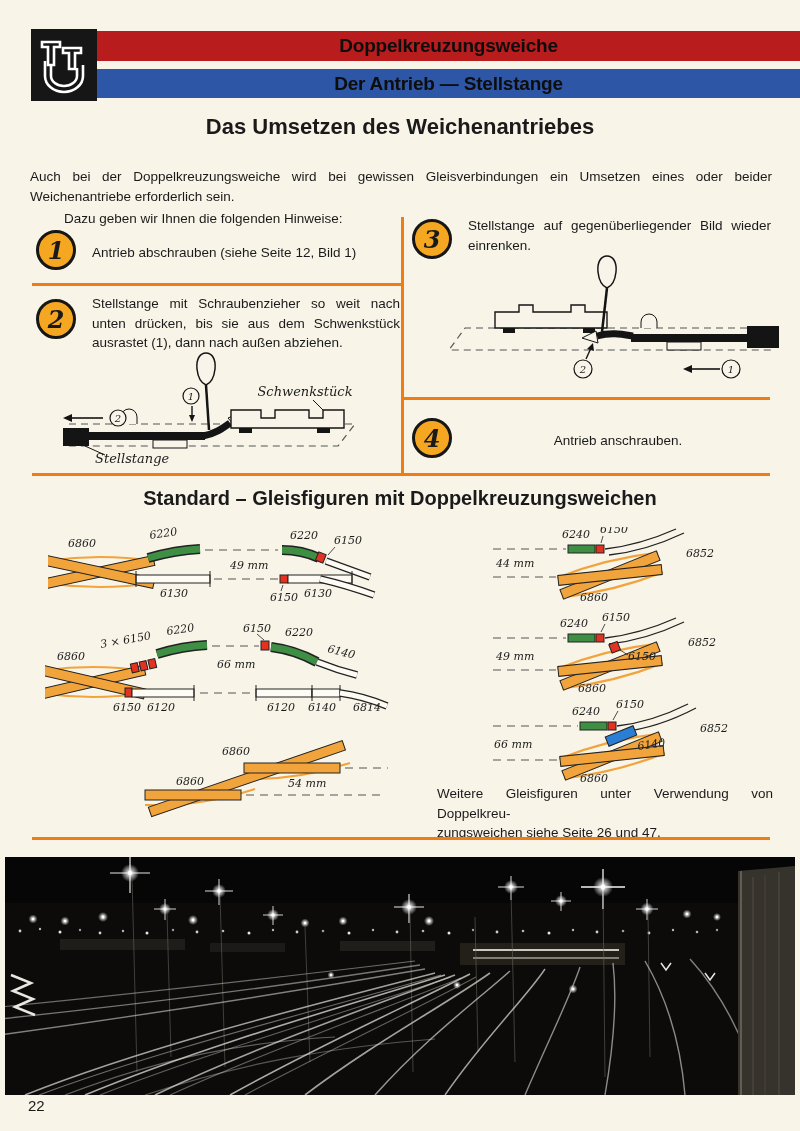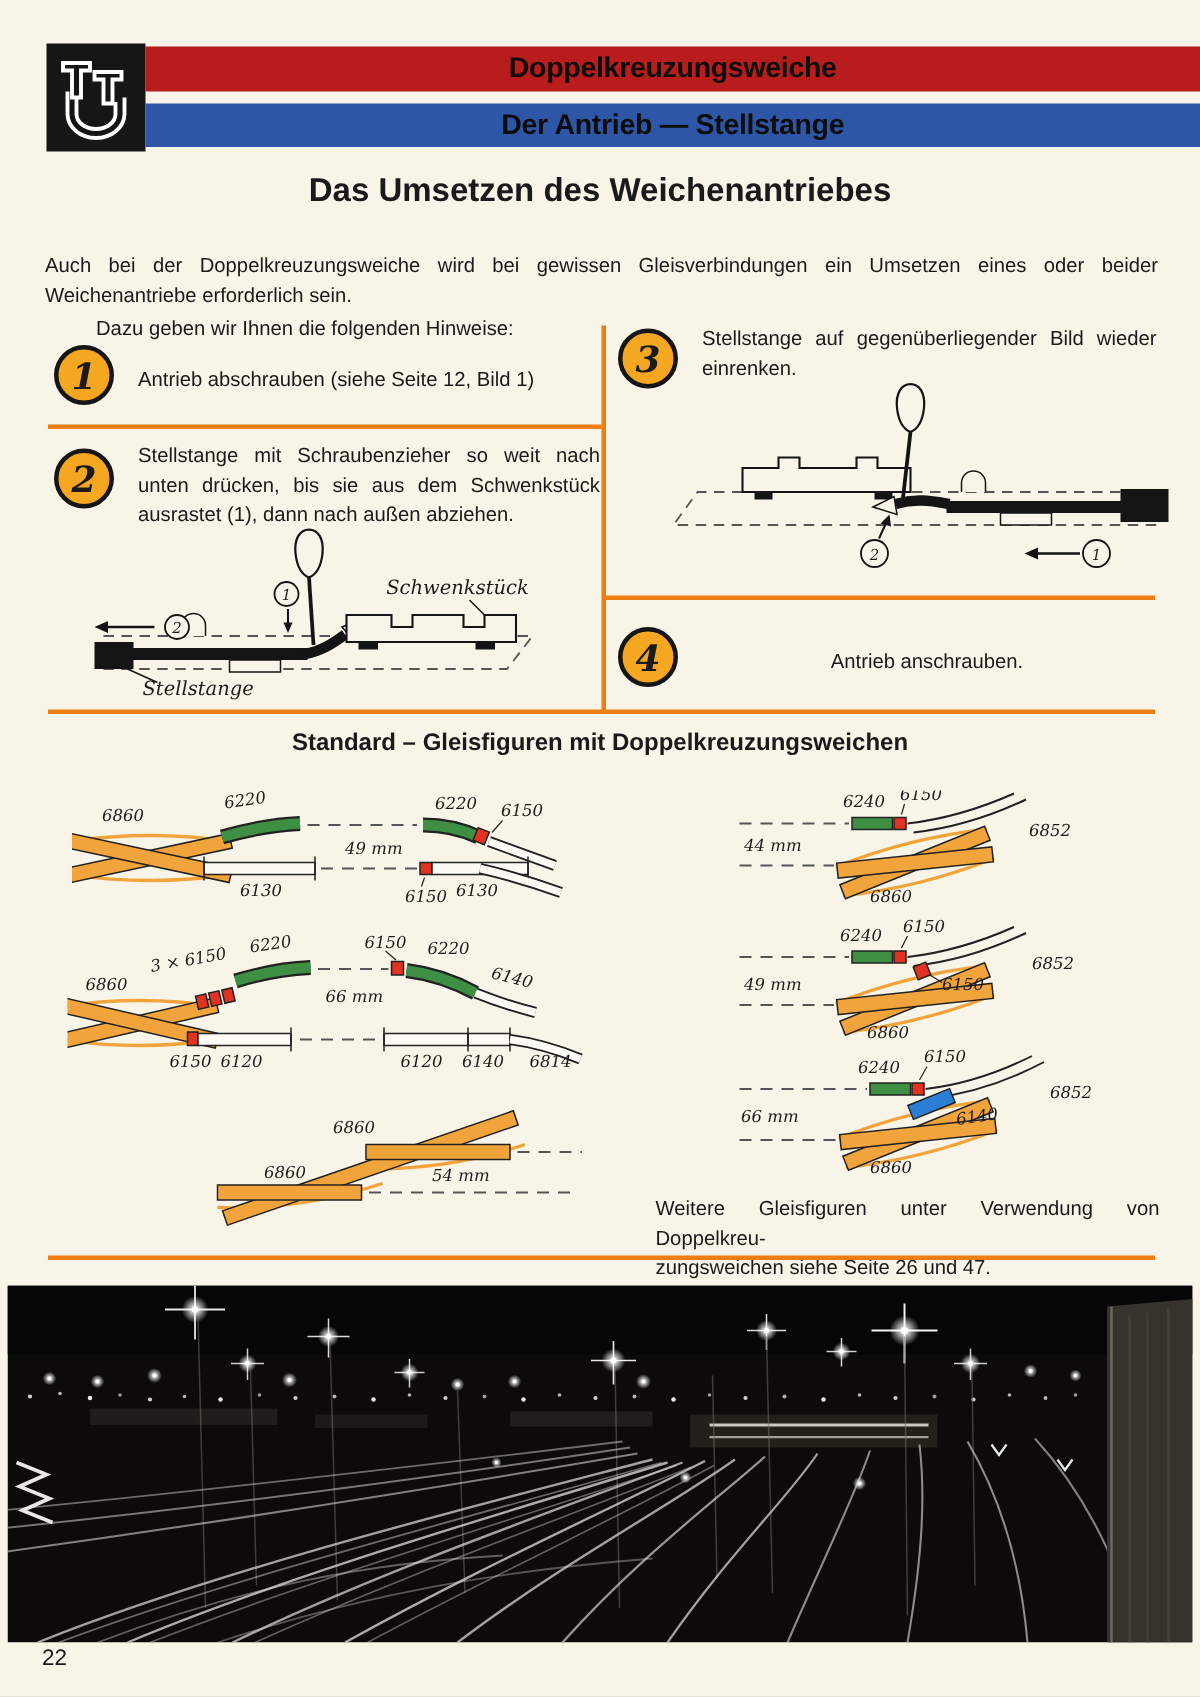--- a/index.html
+++ b/index.html
@@ -11,25 +11,25 @@
           font-size:19px;color:#0d0d0d;letter-spacing:-0.2px;}
   .banner-red{left:97px;top:31px;right:0;height:30px;background:#b91c1c;}
   .banner-blue{left:97px;top:69px;right:0;height:29px;background:#2d56a6;}
   .main-title{left:0;top:114px;width:800px;text-align:center;font-size:22px;font-weight:bold;}
   .body-text{font-size:13.5px;line-height:1.45;text-align:justify;}
   .hline{position:absolute;height:3px;background:#ee7d14;}
   .vline{position:absolute;width:3px;background:#ee7d14;}
   .stepnum{position:absolute;width:40px;height:40px;border-radius:50%;background:#f5a722;
            border:3px solid #161616;display:flex;align-items:center;justify-content:center;
            font-family:"DejaVu Serif",serif;font-style:italic;font-weight:bold;font-size:24px;box-sizing:border-box;}
-  .sec-title{left:0;top:487px;width:800px;text-align:center;font-size:16px;font-weight:bold;}
+  .sec-title{left:0;top:487px;width:800px;text-align:center;font-size:20px;font-weight:bold;}
   .flabel{font-family:"DejaVu Serif",serif;font-style:italic;font-size:11px;fill:#1c1c1c;}
   .dlabel{font-family:"DejaVu Serif",serif;font-style:italic;font-size:13px;fill:#1c1c1c;}
   .co{font-family:"DejaVu Serif",serif;font-style:italic;font-size:10px;fill:#1c1c1c;}
-  .note .l1{text-align:justify;text-align-last:justify;margin-top:12px;}
+  .note .l1{text-align:justify;text-align-last:justify;}
   .page-num{left:28px;top:1097px;font-size:15px;}
   svg{display:block;}
 </style>
 </head>
 <body>
 
 <div class="page">
 
   <div class="abs logo-box">
     <svg viewBox="0 0 66 72" width="66" height="72">

